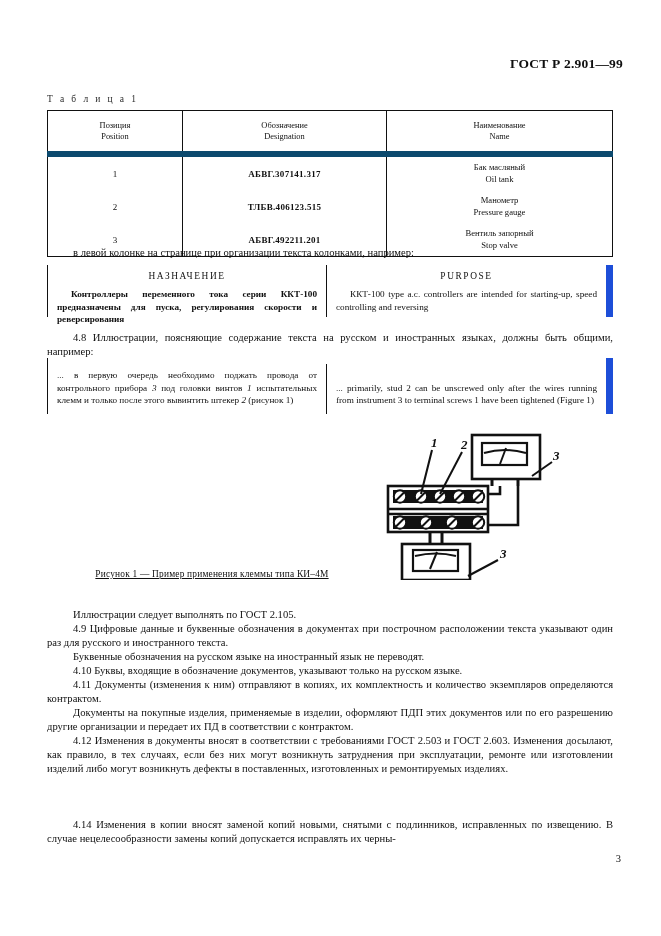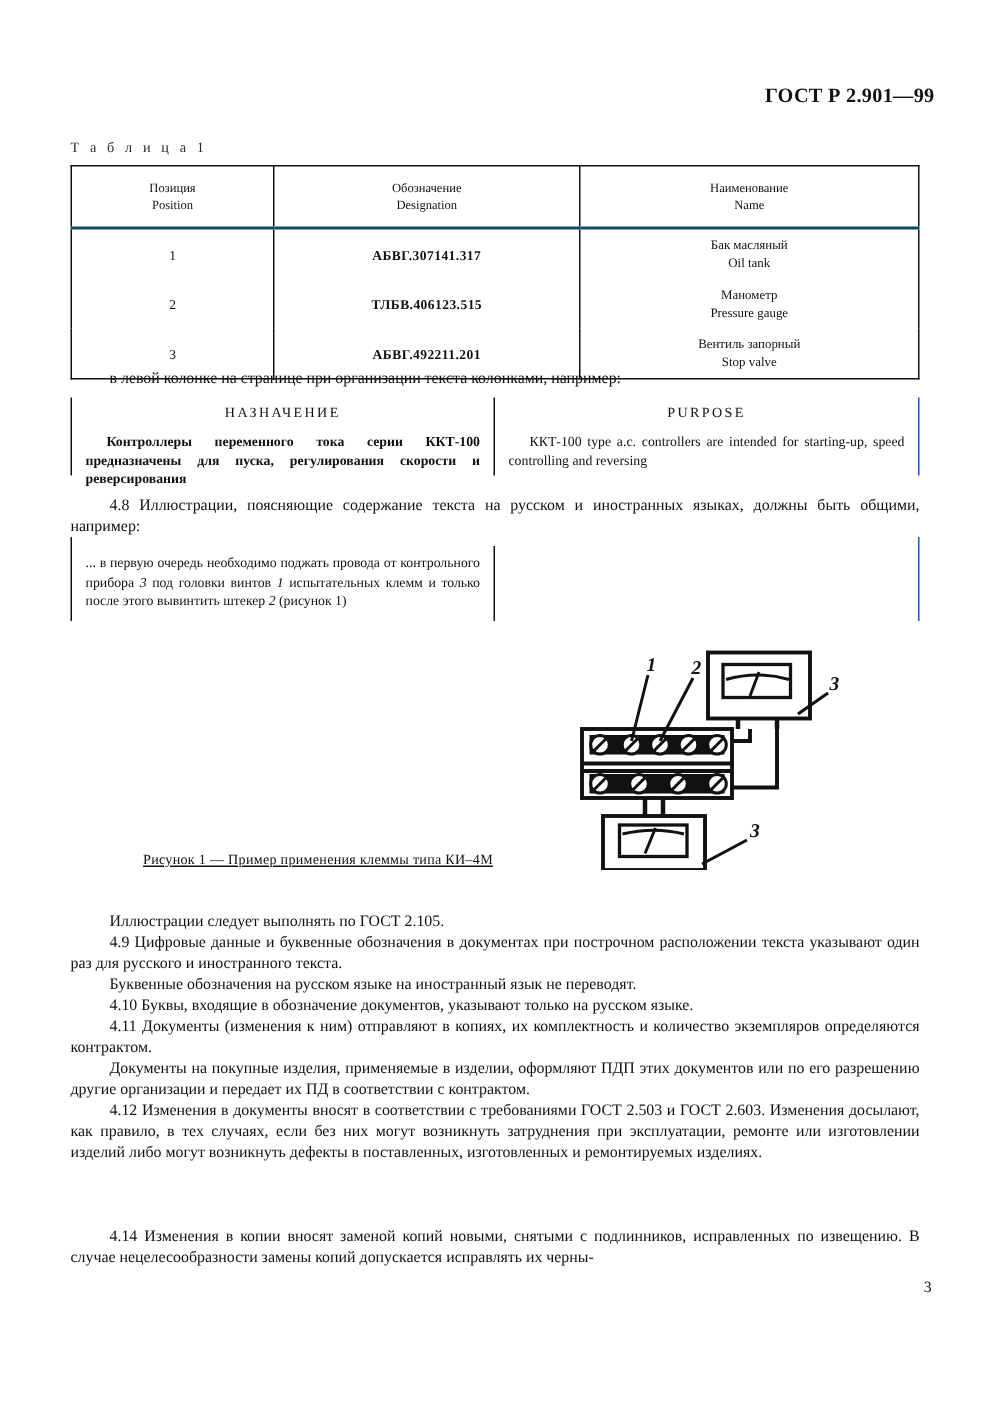--- a/index.html
+++ b/index.html
@@ -53,21 +53,21 @@
     table-layout: fixed;
   }
   .main-table td, .main-table th {
     border: 1px solid #111;
     text-align: center;
     vertical-align: middle;
     font-size: 8.4px;
     padding: 0;
   }
   .main-table thead th {
-    border-bottom: 2px solid #0c4a6e;
+    border-bottom: 6px solid #0c4a6e;
     height: 40px;
     font-weight: normal;
   }
   .main-table tbody td {
     border-top: none;
     border-bottom: none;
     height: 33px;
   }
   .main-table tbody tr:last-child td {
     border-bottom: 1px solid #111;
@@ -92,21 +92,21 @@
   }
   .para .ind { display: inline-block; width: 26px; }
 
   
   .bibox {
     position: absolute;
     left: 47px;
     width: 566px;
     display: flex;
     border-left: 1px solid #111;
-    border-right: 1px solid #1d4ed8;
+    border-right: 7px solid #1d4ed8;
     box-sizing: border-box;
   }
   .bibox > .col {
     width: 50%;
     box-sizing: border-box;
     padding: 6px 9px 7px 9px;
   }
   .bibox > .col.left { border-right: 1px solid #111; }
 
   .bibox .col-title {
@@ -243,20 +243,23 @@
   </div>
 
   <div class="para" style="top:331px;">
     <span class="ind"></span><span>4.8  Иллюстрации, поясняющие содержание текста на русском и иностранных языках, должны быть общими, например:</span>
   </div>
 
   <div class="bibox" id="bibox-illustration">
     <div class="col left">
       <div class="col-body"><span>... в первую очередь необходимо поджать провода от контрольного прибора </span><i>3</i><span> под головки винтов </span><i>1</i><span> испытательных клемм и только после этого вывинтить штекер </span><i>2</i><span> (рисунок 1)</span></div>
     </div>
+    <div class="col right">
+      <div class="col-body">... primarily, stud 2 can be unscrewed only after the wires running from instrument 3 to terminal screws 1 have been tightened (Figure 1)</div>
+    </div>
   </div>
 
   <div class="figure-wrap">
     <svg width="300" height="160" viewBox="0 0 300 160">
       <g fill="none" stroke="#111" stroke-width="2.6">
 
         <rect x="152" y="15" width="68" height="44"></rect>
         <rect x="162" y="23" width="45" height="22" stroke-width="2.2"></rect>
 
         <line x1="172" y1="59" x2="172" y2="66" stroke-width="3"></line>

